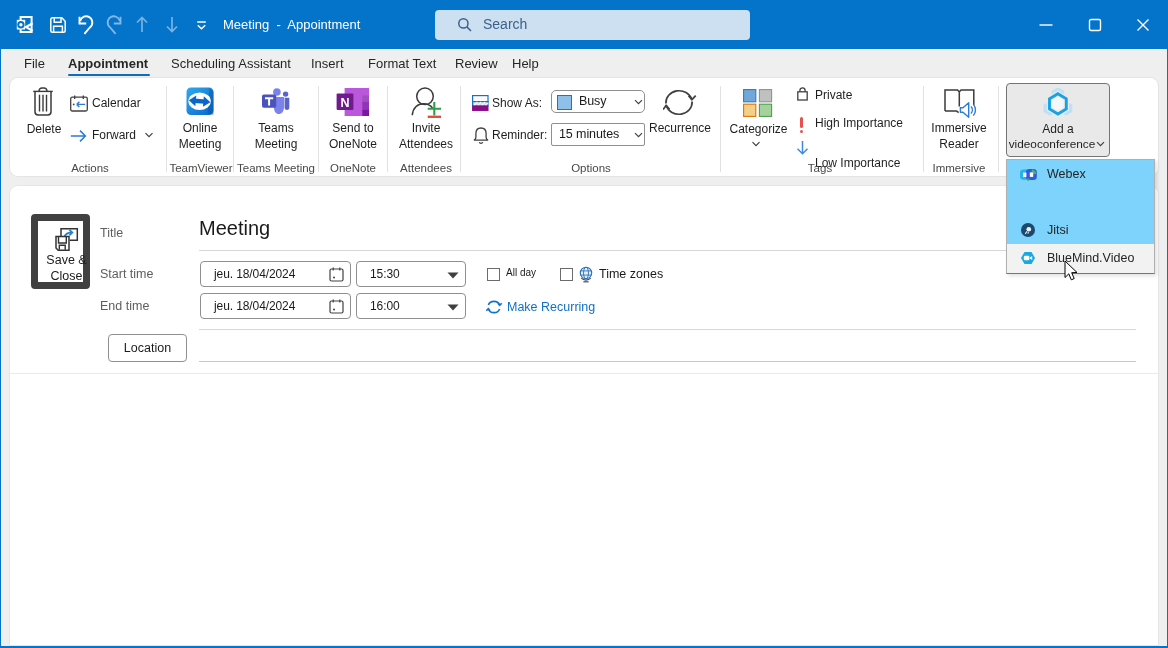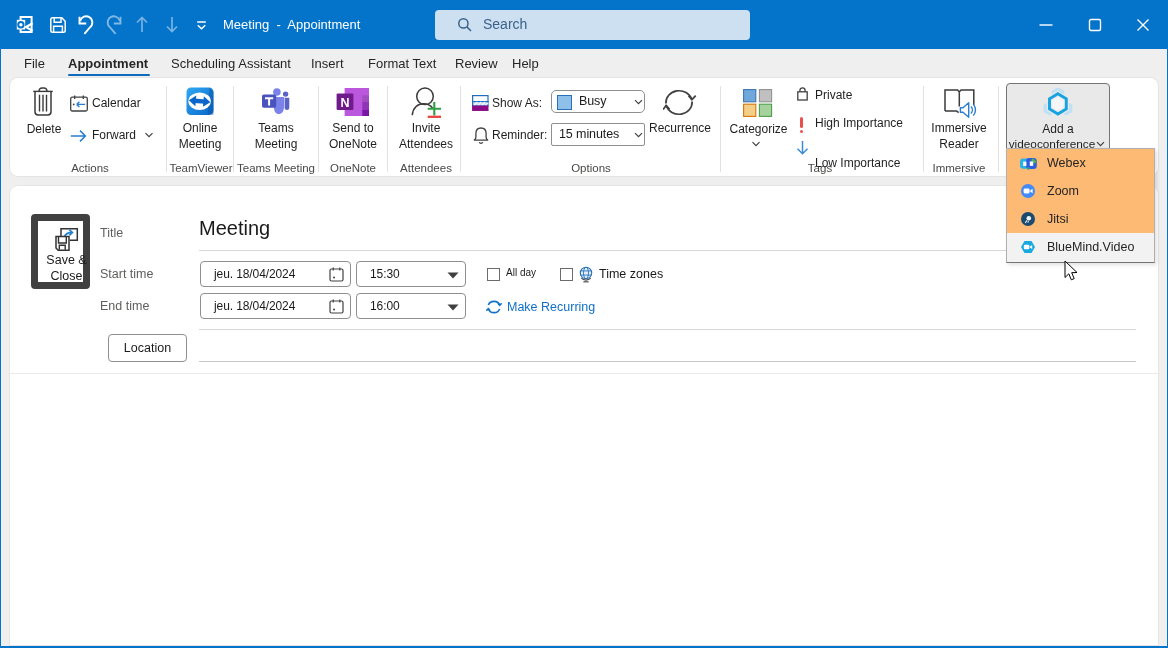--- a/index.html
+++ b/index.html
@@ -23,21 +23,21 @@
   
   #formcard{position:absolute;left:0;top:186px;width:1168px;height:462px;}
   #formbg{position:absolute;left:10px;top:0;width:1148px;height:459px;background:#fff;border-radius:8px 8px 0 0;box-shadow:0 0 0 1px #e6e6e6;}
   .flabel{position:absolute;font-size:12.5px;color:#605e5c;width:96px;}
   .hline{position:absolute;height:1px;background:#d8d8d8;}
   .inputbox{position:absolute;border:1px solid #8f8f8f;border-radius:4px;background:#fff;box-sizing:border-box;font-size:12px;color:#1b1b1b;letter-spacing:-0.1px;}
   .cb{position:absolute;width:13px;height:13px;border:1px solid #6b6b6b;background:#fff;box-sizing:border-box;}
   
   #borders{position:absolute;left:0;top:0;width:1168px;height:648px;box-sizing:border-box;border-left:1px solid #0473ca;border-right:1px solid #0473ca;border-bottom:2.5px solid #0473ca;pointer-events:none;z-index:99;}
   
-  #dropdown{position:absolute;left:1006px;top:148px;width:149px;height:115px;background:#fdba74;border:1px solid #b0b0b0;border-bottom:1px solid #757575;box-sizing:border-box;z-index:50;box-shadow:2px 2px 4px rgba(0,0,0,0.12);}
+  #dropdown{position:absolute;left:1006px;top:159px;width:149px;height:115px;background:#7dd3fc;border:1px solid #b0b0b0;border-bottom:1px solid #757575;box-sizing:border-box;z-index:50;box-shadow:2px 2px 4px rgba(0,0,0,0.12);}
   .ditem{position:absolute;left:0;width:147px;height:28px;}
   .dtxt{position:absolute;left:40px;top:0;height:28px;line-height:28px;font-size:12.5px;color:#242424;}
   .dico{position:absolute;left:14px;top:7px;width:14px;height:14px;}
 </style>
 </head>
 <body>
 <div id="win">
 
   <div id="titlebar">
     <svg class="abs" style="left:16px;top:15px" width="18" height="18" viewBox="0 0 18 18">
@@ -272,28 +272,20 @@
       <svg class="dico" style="left:13px;top:7.5px;width:17px;height:13px" viewBox="0 0 17 13">
         <rect x="0" y="1.6" width="10.2" height="10.2" rx="3.3" fill="#29b2e6"></rect>
         <rect x="6" y="1" width="10.8" height="11" rx="3.3" fill="#2e5ce0"></rect>
         <path d="M12.2 1.2 A7 7 0 0 1 16.6 5.2 L13.6 6.4 A3.6 3.6 0 0 0 11.4 3.6 Z" fill="#4db848"></path>
         <rect x="3.2" y="4.6" width="3.2" height="4.4" fill="#fff"></rect>
         <rect x="9.8" y="4.4" width="3.4" height="4.5" fill="#fff"></rect>
         <circle cx="8.3" cy="11.6" r="1.3" fill="#3aa87c"></circle>
       </svg>
       <div class="dtxt">Webex</div>
     </div>
-    <div class="ditem" style="top:28px;">
-      <svg class="dico" viewBox="0 0 14 14">
-        <circle cx="7" cy="7" r="7" fill="#418af8"></circle>
-        <rect x="2.6" y="4.6" width="6" height="4.8" rx="1.4" fill="#fff"></rect>
-        <path d="M9.2 6.4 L11.6 4.8 L11.6 9.2 L9.2 7.6 Z" fill="#fff"></path>
-      </svg>
-      <div class="dtxt">Zoom</div>
-    </div>
     <div class="ditem" style="top:56px;">
       <svg class="dico" viewBox="0 0 14 14">
         <circle cx="7" cy="7" r="7" fill="#1b4a70"></circle>
         <circle cx="7.8" cy="6.2" r="2.3" fill="#f2f5f8"></circle>
         <path d="M6 8.3 C5.2 9.2 4.6 10.2 4.4 11 M7.4 8.8 L6.9 10.6" stroke="#e8edf2" stroke-width="1.1" fill="none"></path>
       </svg>
       <div class="dtxt">Jitsi</div>
     </div>
     <div class="ditem" style="top:84px;height:29px;background:#f2f2f2;">
       <svg class="dico" viewBox="0 0 14 14">

